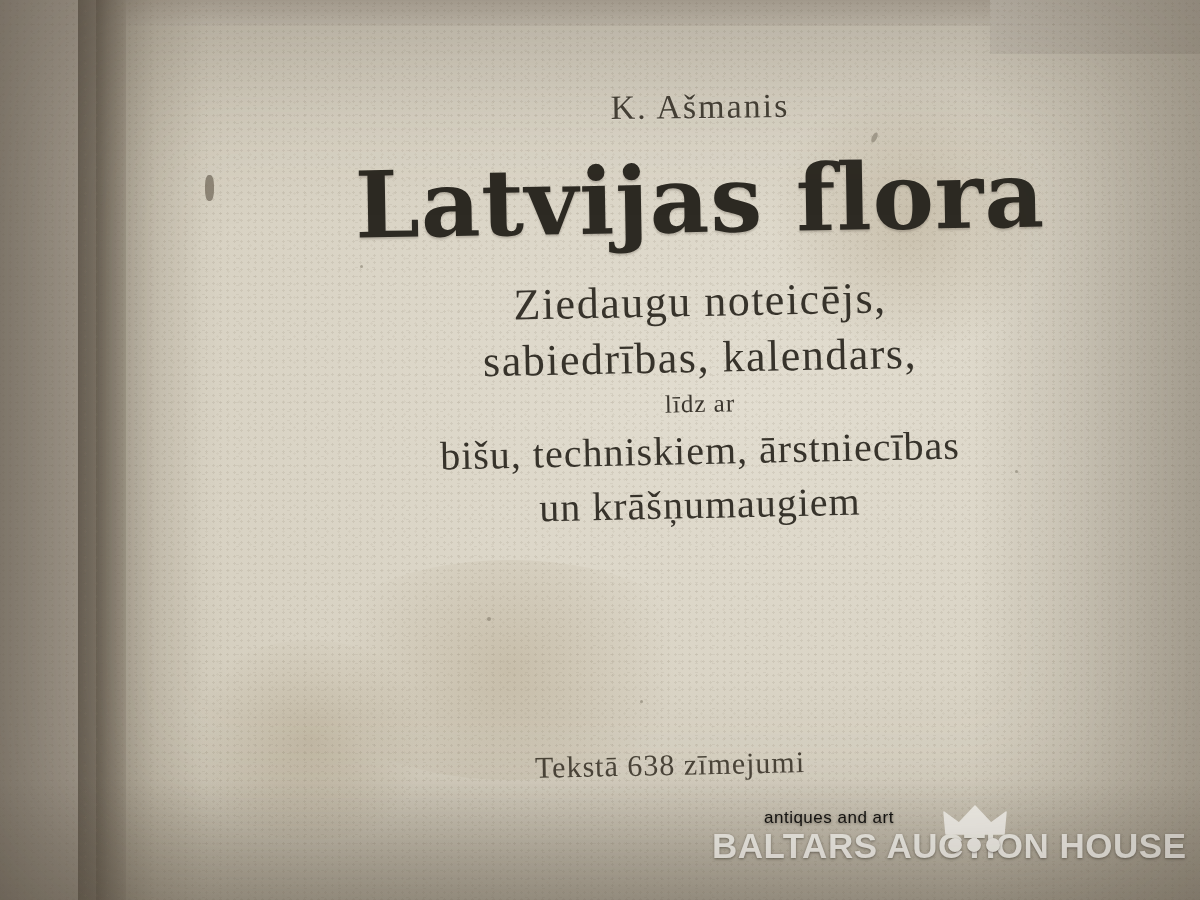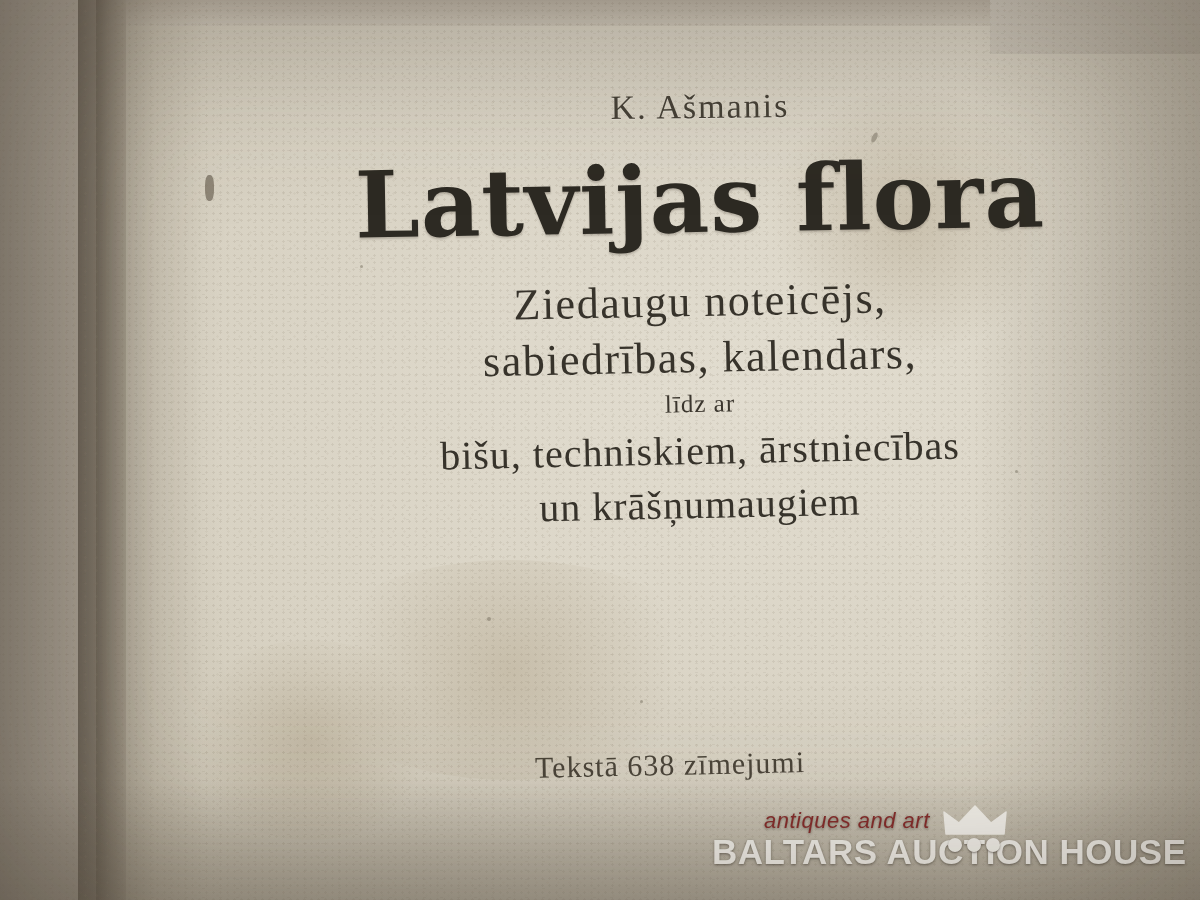--- a/index.html
+++ b/index.html
@@ -173,25 +173,24 @@
     position: absolute;
     left: 712px;
     top: 808px;
     width: 470px;
     color: #f2f0ea;
     text-shadow: 0 1px 3px rgba(40,34,26,.55);
     user-select: none;
   }
   .wm-top {
     font-family: "Liberation Sans", sans-serif;
-    font-size: 22px;
-    font-style: italic;
+    font-size: 17px;
     letter-spacing: .5px;
     margin-left: 52px;
-    color: #7f1d1d;
+    color: #000000;
     opacity: .92;
   }
   .wm-main {
     font-family: "Liberation Sans", sans-serif;
     font-weight: 700;
     font-size: 35px;
     letter-spacing: .5px;
     line-height: 1.05;
     white-space: nowrap;
   }

